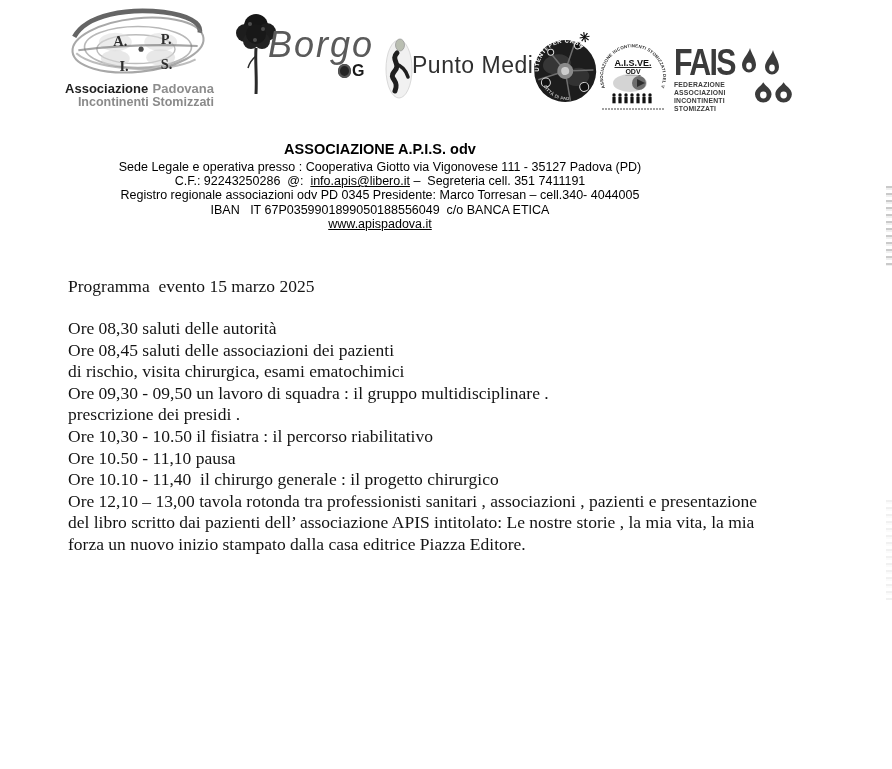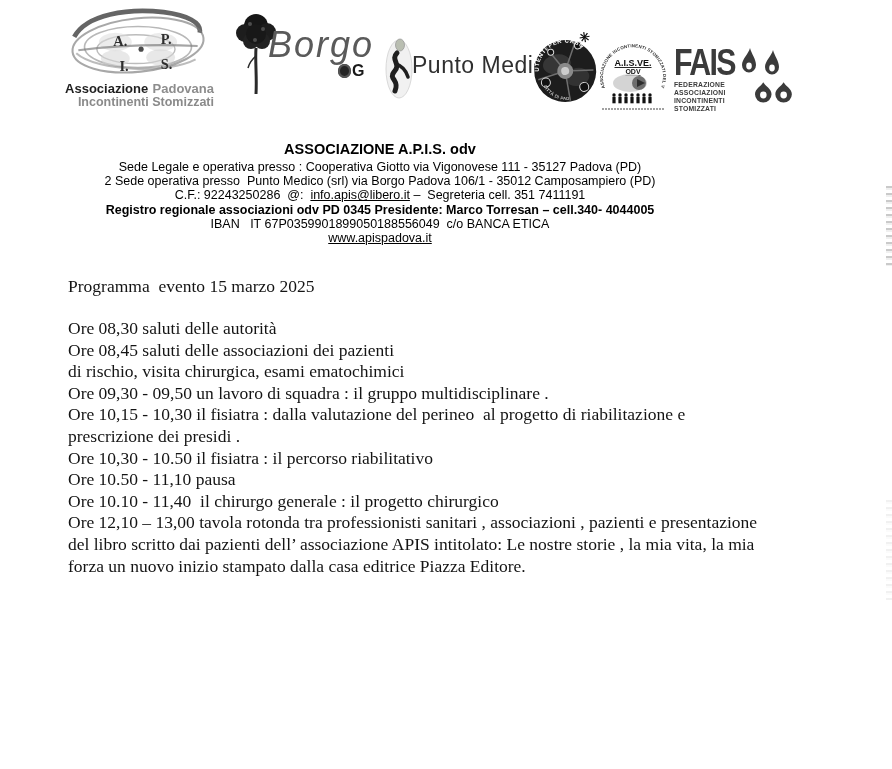--- a/index.html
+++ b/index.html
@@ -39,21 +39,21 @@
     font-weight:bold; font-size:37px; line-height:34px; color:#3b3b3b;
     letter-spacing:-2px; transform:scaleX(0.82); transform-origin:left top; display:inline-block;
   }
   .fais-bottom { display:flex; align-items:flex-start; margin-top:1px; }
   .fais-caption { font-weight:bold; font-size:6.8px; line-height:8px; color:#3b3b3b; letter-spacing:0.2px; width:84px; }
 
   
   .header-block { position:absolute; left:0; top:141px; width:760px; text-align:center; }
   .header-title { font-weight:bold; font-size:14.5px; margin-bottom:3px; color:#000; }
   .hline { font-size:12.5px; line-height:14.2px; color:#000; white-space:pre; }
-  .hline.bold { font-weight:bold; }
+  .hline.bold { font-weight:normal; }
   .ulink { text-decoration:underline; }
 
   
   .program-title {
     position:absolute; left:68px; top:276px;
     font-family:"Liberation Serif", serif; font-size:17.5px; color:#141414; white-space:pre;
   }
   .program-lines { position:absolute; left:68px; top:318px; width:790px; }
   .pline {
     font-family:"Liberation Serif", serif; font-size:17.5px; line-height:21.6px;
@@ -235,35 +235,33 @@
           <path d="M9,0 C11,4 18,7 18,13 A9,9 0 1 1 0,13 C0,7 7,4 9,0 Z" fill="#3b3b3b" transform="translate(21,1) scale(0.95)"></path>
           <ellipse cx="29.6" cy="14" rx="3.4" ry="3.6" fill="#ffffff"></ellipse>
         </svg>
       </div>
     </div>
   </div>
 
   <div class="header-block">
     <div class="header-title">ASSOCIAZIONE A.P.I.S. odv</div>
     <div class="hline">Sede Legale e operativa presso : Cooperativa Giotto via Vigonovese 111 - 35127 Padova (PD)</div>
-    <div class="hline">2 Sede operativa presso  Punto Medico (srl) via Borgo Padova 106/1 - 35012 Camposampiero (PD)</div>
     <div class="hline"><span>C.F.: 92243250286  @:  </span><span class="ulink">info.apis@libero.it</span><span> –  Segreteria cell. 351 7411191</span></div>
     <div class="hline bold">Registro regionale associazioni odv PD 0345 Presidente: Marco Torresan – cell.340- 4044005</div>
     <div class="hline">IBAN   IT 67P0359901899050188556049  c/o BANCA ETICA</div>
     <div class="hline"><span class="ulink">www.apispadova.it</span></div>
   </div>
 
   <div class="program-title">Programma  evento 15 marzo 2025</div>
 
   <div class="program-lines">
     <div class="pline">Ore 08,30 saluti delle autorità</div>
     <div class="pline">Ore 08,45 saluti delle associazioni dei pazienti</div>
     <div class="pline">di rischio, visita chirurgica, esami ematochimici</div>
     <div class="pline">Ore 09,30 - 09,50 un lavoro di squadra : il gruppo multidisciplinare .</div>
-    <div class="pline">Ore 10,15 - 10,30 il fisiatra : dalla valutazione del perineo  al progetto di riabilitazione e</div>
     <div class="pline">prescrizione dei presidi .</div>
     <div class="pline">Ore 10,30 - 10.50 il fisiatra : il percorso riabilitativo</div>
     <div class="pline">Ore 10.50 - 11,10 pausa</div>
     <div class="pline">Ore 10.10 - 11,40  il chirurgo generale : il progetto chirurgico</div>
     <div class="pline">Ore 12,10 – 13,00 tavola rotonda tra professionisti sanitari , associazioni , pazienti e presentazione</div>
     <div class="pline">del libro scritto dai pazienti dell’ associazione APIS intitolato: Le nostre storie , la mia vita, la mia</div>
     <div class="pline">forza un nuovo inizio stampato dalla casa editrice Piazza Editore.</div>
   </div>
 
   <div class="scan-artifact"></div>

